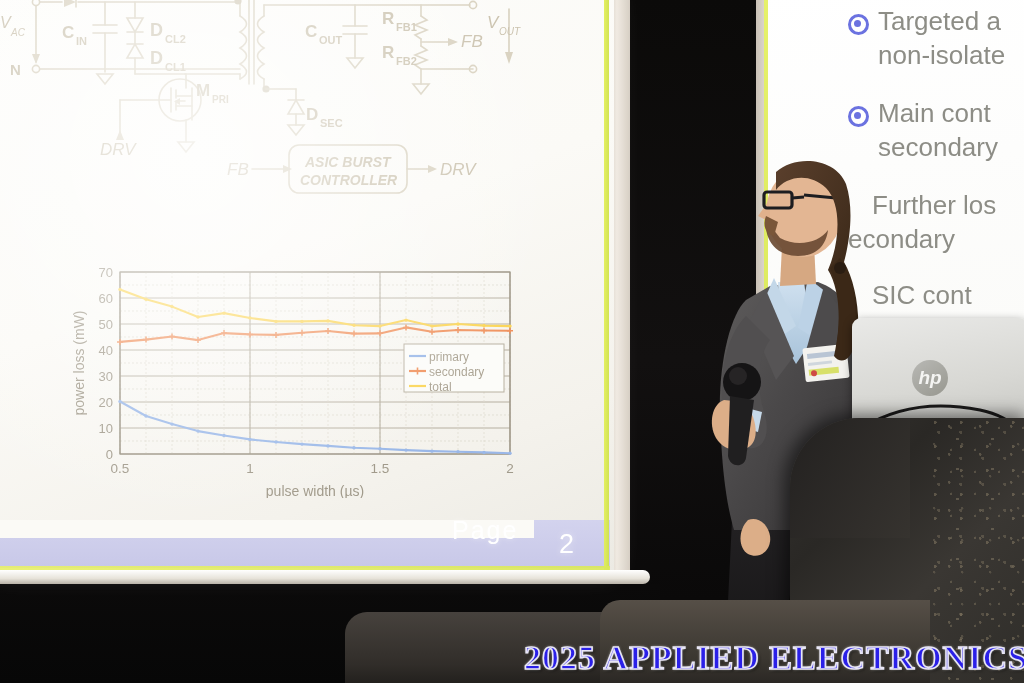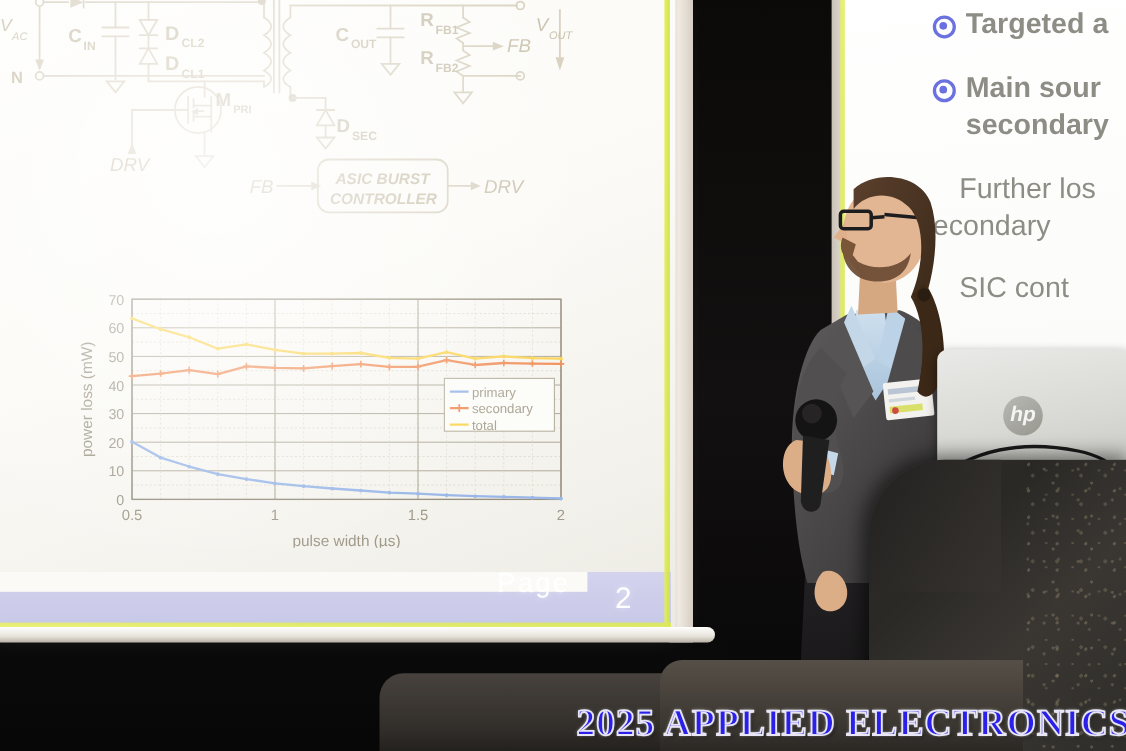--- a/index.html
+++ b/index.html
@@ -59,21 +59,21 @@
       linear-gradient(-58deg,rgba(198,206,216,.26) 0 7px,transparent 7px 52px),
       linear-gradient(20deg,rgba(210,216,224,.18) 0 14px,transparent 14px 90px);
     opacity:.55;}
   .bullets{position:absolute;left:848px;top:4px;width:200px;}
   .b-row{display:flex;align-items:flex-start;gap:9px;margin-bottom:2px;}
   .b-dot{flex:0 0 auto;width:15px;height:15px;border-radius:50%;
     border:3px solid #6b72e0;background:#fff;margin-top:10px;position:relative;}
   .b-dot::after{content:"";position:absolute;left:2.5px;top:2.5px;width:7px;height:7px;
     border-radius:50%;background:#6b72e0;}
   .b-txt{font-size:26px;line-height:34px;color:#8d8d86;white-space:nowrap;
-    font-family:"Liberation Sans",sans-serif;font-weight:700;}
+    font-family:"Liberation Sans",sans-serif;font-weight:400;}
   .b-sub{font-size:26px;line-height:34px;color:#8d8d86;white-space:nowrap;
     padding-left:24px;font-family:"Liberation Sans",sans-serif;}
   .b-gap{height:22px;}
 
   
   .person{position:absolute;left:700px;top:150px;width:210px;height:533px;}
 
   
   .laptop{position:absolute;left:852px;top:318px;width:176px;height:122px;
     background:linear-gradient(170deg,#e9e9e7,#d8d8d4 55%,#c4c4c0);
@@ -383,27 +383,28 @@
 
   <div class="screen-r"></div>
   <div class="screen-r-texture"></div>
   <div class="screen-r-edge"></div>
 
   <div class="bullets">
     <div class="b-row">
       <span class="b-dot"></span>
       <span>
         <div class="b-txt">Targeted a</div>
+        <div class="b-txt">non-isolate</div>
       </span>
     </div>
     <div class="b-gap"></div>
     <div class="b-row">
       <span class="b-dot"></span>
       <span>
-        <div class="b-txt">Main sour</div>
+        <div class="b-txt">Main cont</div>
         <div class="b-txt">secondary</div>
       </span>
     </div>
     <div class="b-gap"></div>
     <div class="b-sub">Further los</div>
     <div class="b-sub" style="padding-left:0">econdary</div>
     <div class="b-gap"></div>
     <div class="b-sub">SIC cont</div>
   </div>
 

